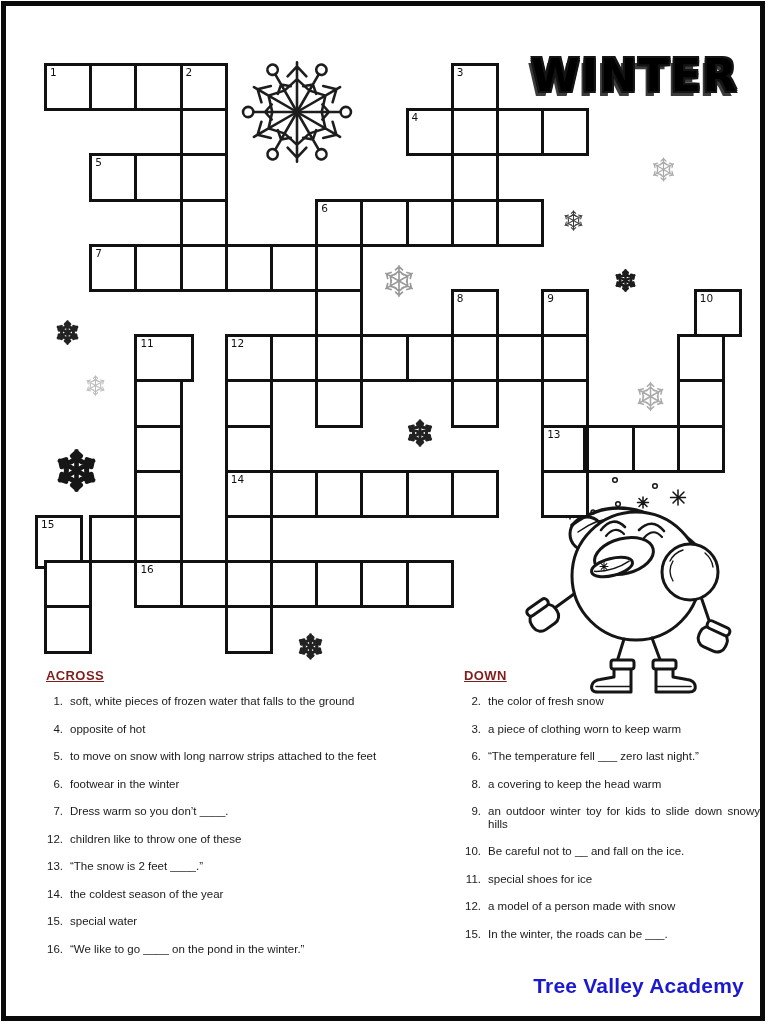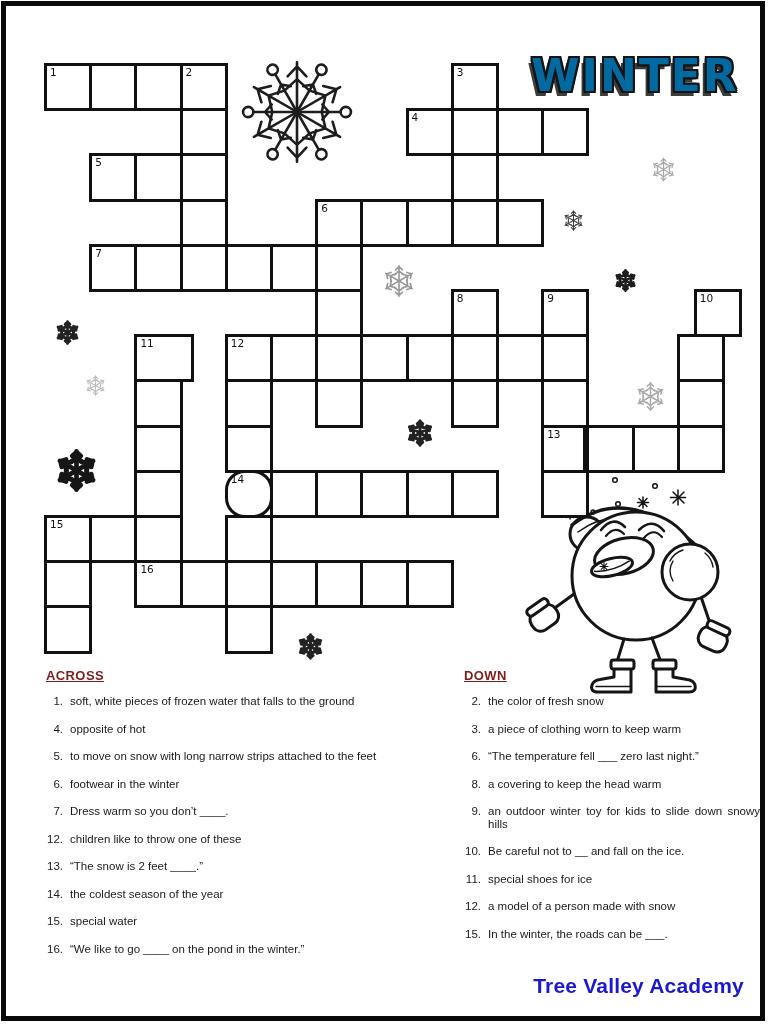--- a/index.html
+++ b/index.html
@@ -8,21 +8,21 @@
     font-family:"Liberation Sans", sans-serif; overflow:hidden;
   }
   .frame {
     position:absolute; left:1px; top:1px; right:3px; bottom:3px;
     border:5px solid #0a0a0a; pointer-events:none; z-index:40;
   }
   
   .title {
     position:absolute; left:531px; top:50px; z-index:5;
     font-family:"DejaVu Sans", sans-serif; font-weight:800; font-size:44px;
-    letter-spacing:2px; color:#0369a1;
+    letter-spacing:2px; color:#000000;
     text-shadow:
       -2px -2px 0 #141414, 2px -2px 0 #141414, -2px 2px 0 #141414, 2px 2px 0 #141414,
       0 -2px 0 #141414, 0 2px 0 #141414, -2px 0 0 #141414, 2px 0 0 #141414,
       -4px 5px 0 #3c3c3c;
   }
   
   #grid { position:absolute; left:0; top:0; z-index:3; }
   .cell {
     position:absolute; box-sizing:border-box; background:#fff;
     border:3px solid #111; 
@@ -225,30 +225,30 @@
       <div class="cell" style="left: 676.8px; top: 379.4px; height: 48.2px; width: 48.2px; border-color: rgb(17, 17, 17);"></div>
       <div class="cell" style="left: 134.4px; top: 424.6px; height: 48.2px; width: 48.2px; border-color: rgb(17, 17, 17);"></div>
       <div class="cell" style="left: 224.8px; top: 424.6px; height: 48.2px; width: 48.2px; border-color: rgb(17, 17, 17);"></div>
       <div class="cell" style="left: 541.2px; top: 424.6px; height: 48.2px; width: 45px; border-color: rgb(17, 17, 17);">
         <span class="cellnum">13</span>
       </div>
       <div class="cell" style="left: 586.4px; top: 424.6px; height: 48.2px; width: 48.2px; border-color: rgb(17, 17, 17);"></div>
       <div class="cell" style="left: 631.6px; top: 424.6px; height: 48.2px; width: 48.2px; border-color: rgb(17, 17, 17);"></div>
       <div class="cell" style="left: 676.8px; top: 424.6px; height: 48.2px; width: 48.2px; border-color: rgb(17, 17, 17);"></div>
       <div class="cell" style="left: 134.4px; top: 469.8px; height: 48.2px; width: 48.2px; border-color: rgb(17, 17, 17);"></div>
-      <div class="cell" style="left: 224.8px; top: 469.8px; height: 48.2px; width: 48.2px; border-color: rgb(17, 17, 17); border-radius: 20px;">
+      <div class="cell" style="left: 224.8px; top: 469.8px; height: 48.2px; width: 48.2px; border-color: rgb(17, 17, 17);">
         <span class="cellnum">14</span>
       </div>
       <div class="cell" style="left: 270px; top: 469.8px; height: 48.2px; width: 48.2px; border-color: rgb(17, 17, 17);"></div>
       <div class="cell" style="left: 315.2px; top: 469.8px; height: 48.2px; width: 48.2px; border-color: rgb(17, 17, 17);"></div>
       <div class="cell" style="left: 360.4px; top: 469.8px; height: 48.2px; width: 48.2px; border-color: rgb(17, 17, 17);"></div>
       <div class="cell" style="left: 405.6px; top: 469.8px; height: 48.2px; width: 48.2px; border-color: rgb(17, 17, 17);"></div>
       <div class="cell" style="left: 450.8px; top: 469.8px; height: 48.2px; width: 48.2px; border-color: rgb(17, 17, 17);"></div>
       <div class="cell" style="left: 541.2px; top: 469.8px; height: 48.2px; width: 48.2px; border-color: rgb(17, 17, 17);"></div>
-      <div class="cell" style="left: 44px; top: 515px; height: 54px; width: 48.2px; border-color: rgb(17, 17, 17);">
+      <div class="cell" style="left: 35px; top: 515px; height: 54px; width: 48.2px; border-color: rgb(17, 17, 17);">
         <span class="cellnum">15</span>
       </div>
       <div class="cell" style="left: 89.2px; top: 515px; height: 48.2px; width: 48.2px; border-color: rgb(17, 17, 17);"></div>
       <div class="cell" style="left: 134.4px; top: 515px; height: 48.2px; width: 48.2px; border-color: rgb(17, 17, 17);"></div>
       <div class="cell" style="left: 224.8px; top: 515px; height: 48.2px; width: 48.2px; border-color: rgb(17, 17, 17);"></div>
       <div class="cell" style="left: 44px; top: 560.2px; height: 48.2px; width: 48.2px; border-color: rgb(17, 17, 17);"></div>
       <div class="cell" style="left: 134.4px; top: 560.2px; height: 48.2px; width: 48.2px; border-color: rgb(17, 17, 17);">
         <span class="cellnum">16</span>
       </div>
       <div class="cell" style="left: 179.6px; top: 560.2px; height: 48.2px; width: 48.2px; border-color: rgb(17, 17, 17);"></div>

